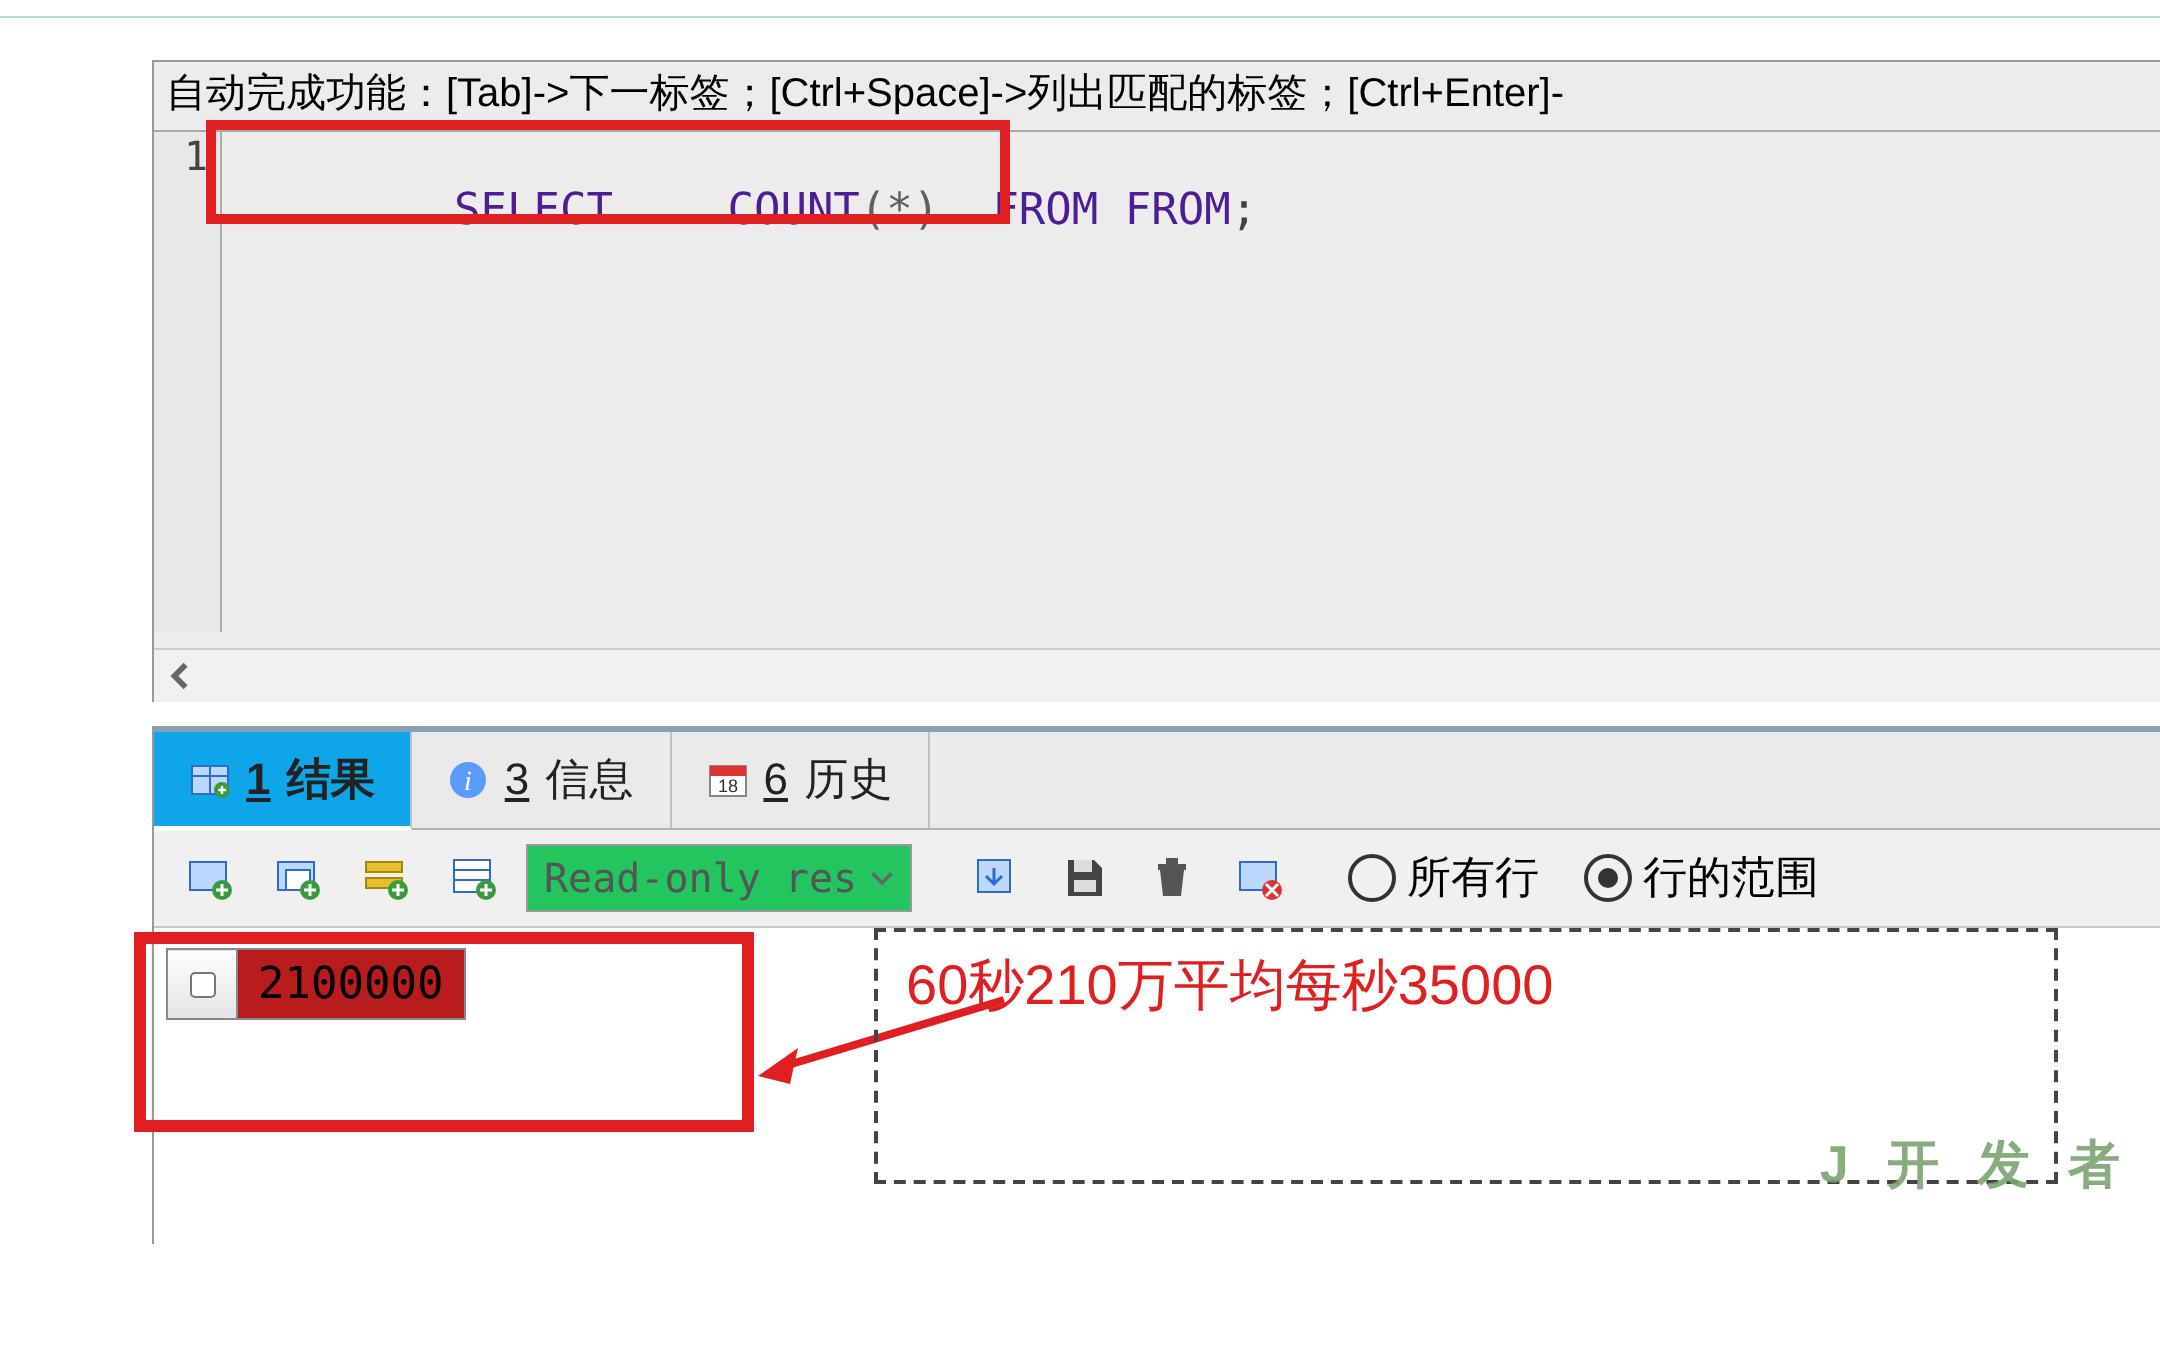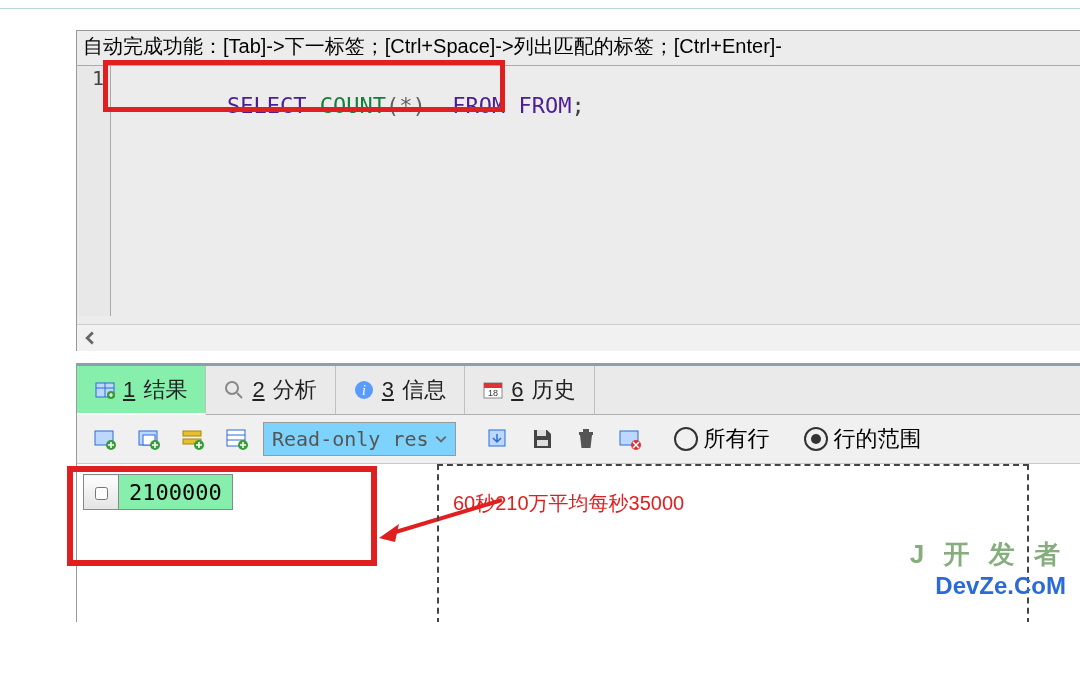--- a/index.html
+++ b/index.html
@@ -5,50 +5,50 @@
 html,body{margin:0;padding:0;font-family:"Microsoft YaHei","SimSun",Arial,sans-serif;background:#fff;color:#000;}
 .canvas{position:relative;width:1080px;height:622px;overflow:hidden;}
 .top-border{position:absolute;left:0;top:8px;width:1080px;height:1px;background:#b8d8d0;}
 
 .editor-panel{position:absolute;left:76px;top:30px;right:0;width:1010px;height:320px;background:#ececec;border-left:1px solid #999;border-top:1px solid #999;}
 .hint-bar{height:30px;padding:2px 6px;font-size:20px;color:#000;white-space:nowrap;overflow:hidden;}
 .code-area{position:relative;height:250px;background:#ececec;border-top:1px solid #aaa;}
 .gutter{position:absolute;left:0;top:0;width:34px;height:100%;background:#e8e8e8;border-right:1px solid #aaa;text-align:right;padding-right:6px;box-sizing:border-box;font-family:Consolas,monospace;font-size:20px;color:#444;}
 .code-line{position:absolute;left:44px;top:2px;font-family:Consolas,monospace;font-size:22px;white-space:pre;}
 .kw-blue{color:#4c1d95;}
-.kw-mag{color:#15803d;}
+.kw-mag{color:#4c1d95;margin-left:44px;}
 .kw-gray{color:#606060;}
 .punct{color:#404040;}
 .sql-highlight-box{position:absolute;border:5px solid #e02020;pointer-events:none;}
 .hscroll{position:absolute;left:0;bottom:0;width:100%;height:26px;background:#f1f1f1;border-top:1px solid #ccc;display:flex;align-items:center;}
 .hscroll .arrow{width:26px;height:26px;display:flex;align-items:center;justify-content:center;color:#666;font-size:16px;}
 
 .results-panel{position:absolute;left:76px;top:363px;width:1010px;height:320px;border-left:1px solid #999;border-top:3px solid #8aa0b0;background:#f4f4f4;}
 .tabs-row{height:48px;border-bottom:1px solid #b0b0b0;display:flex;align-items:stretch;background:#eaeaea;}
 .tab{display:flex;align-items:center;gap:8px;padding:0 18px;border-right:1px solid #c0c0c0;font-size:22px;color:#222;cursor:pointer;}
-.tab.active{background:#86efac;font-weight:normal;border-bottom:2px solid #fff;margin-bottom:-1px;}
+.tab.active{background:#0ea5e9;font-weight:bold;border-bottom:2px solid #fff;margin-bottom:-1px;}
 .tab .num{text-decoration:underline;margin-right:2px;}
 .tab-icon{width:20px;height:20px;display:inline-block;}
 .toolbar-row{height:48px;display:flex;align-items:center;gap:8px;padding:0 10px;border-bottom:1px solid #c8c8c8;background:#f0f0f0;font-size:20px;}
 .tool-btn{width:34px;height:34px;display:flex;align-items:center;justify-content:center;border:1px solid transparent;border-radius:2px;cursor:pointer;}
-.readonly-dd{height:32px;border:1px solid #999;background:#7dd3fc;display:flex;align-items:center;padding:0 8px;font-family:Consolas,monospace;color:#555;gap:6px;}
-.radio-group{display:flex;align-items:flex-end;gap:34px;margin-left:18px;font-size:22px;}
+.readonly-dd{height:32px;border:1px solid #999;background:#22c55e;display:flex;align-items:center;padding:0 8px;font-family:Consolas,monospace;color:#555;gap:6px;}
+.radio-group{display:flex;align-items:flex-end;gap:22px;margin-left:18px;font-size:22px;}
 .radio{width:20px;height:20px;border:2px solid #333;border-radius:50%;display:inline-flex;align-items:center;justify-content:center;}
 .radio.checked::after{content:"";width:10px;height:10px;background:#333;border-radius:50%;}
 
 .grid-area{position:relative;padding:10px 0 0 0;height:200px;background:#fff;}
 .grid-table{border-collapse:collapse;margin-left:6px;}
 .grid-table th,.grid-table td{border:1px solid #888;height:34px;font-family:Consolas,monospace;font-size:22px;}
 .grid-table th{background:linear-gradient(#fff8e0,#f0d890);font-weight:normal;text-align:left;padding:0 10px;color:#6a5200;}
-.grid-table td{background:#86efac;padding:0 10px;text-align:left;}
+.grid-table td{background:#b91c1c;padding:0 10px;text-align:left;}
 .rowhdr{width:34px;background:linear-gradient(#fefefe,#e4e4e4)!important;text-align:center!important;padding:0!important;}
 .rowhdr input{margin:0;}
 .red-box2{position:absolute;border:6px solid #e02020;pointer-events:none;}
 .red-arrow{position:absolute;pointer-events:none;}
-.annotation-box{position:absolute;border:2px dashed #444;padding:24px 14px;font-size:20px;color:#e02020;background:transparent;}
+.annotation-box{position:absolute;border:2px dashed #444;padding:8px 14px;font-size:28px;color:#e02020;background:transparent;}
 
 .watermark{position:absolute;right:14px;bottom:22px;text-align:right;font-family:Arial,sans-serif;pointer-events:none;margin-top:24px;}
 .watermark .l1{font-size:26px;color:#7aa56f;letter-spacing:6px;font-weight:bold;opacity:.9;}
 .watermark .l2{font-size:24px;color:#2a6bd6;font-weight:bold;}
 
 svg{display:block;}
 </style>
 </head>
 <body>
 
@@ -85,29 +85,20 @@
               <line x1="10" y1="3" x2="10" y2="17" stroke="#2a6bd6"></line>
               <circle cx="16" cy="15" r="4" fill="#3a9b3a"></circle>
               <path d="M14 15h4M16 13v4" stroke="#fff" stroke-width="1.2"></path>
             </svg>
         </span>
         <span><span class="num">1</span> <span>结果</span></span>
       </div>
       <div class="tab">
         <span class="tab-icon">
           <svg width="20" height="20" viewBox="0 0 20 20">
-              <circle cx="8" cy="8" r="6" fill="none" stroke="#888" stroke-width="2"></circle>
-              <line x1="13" y1="13" x2="18" y2="18" stroke="#888" stroke-width="2"></line>
-            </svg>
-        </span>
-        <span><span class="num">2</span> <span>分析</span></span>
-      </div>
-      <div class="tab">
-        <span class="tab-icon">
-          <svg width="20" height="20" viewBox="0 0 20 20">
               <circle cx="10" cy="10" r="9" fill="#5a9bff"></circle>
               <text x="10" y="15" text-anchor="middle" font-size="14" fill="#fff" font-family="Georgia" font-style="italic">i</text>
             </svg>
         </span>
         <span><span class="num">3</span> <span>信息</span></span>
       </div>
       <div class="tab">
         <span class="tab-icon">
           <svg width="20" height="20" viewBox="0 0 20 20">
               <rect x="1" y="3" width="18" height="15" fill="#fff" stroke="#888"></rect>
@@ -218,15 +209,14 @@
       </svg>
 
       <div class="annotation-box" style="left:360px;top:0;width:560px;height:108px;">
         <span>60秒210万平均每秒35000</span>
       </div>
     </div>
   </div>
 
   <div class="watermark">
     <div class="l1">J 开 发 者</div>
-    <div class="l2">DevZe.CoM</div>
   </div>
 </div>
 
 </body></html>

